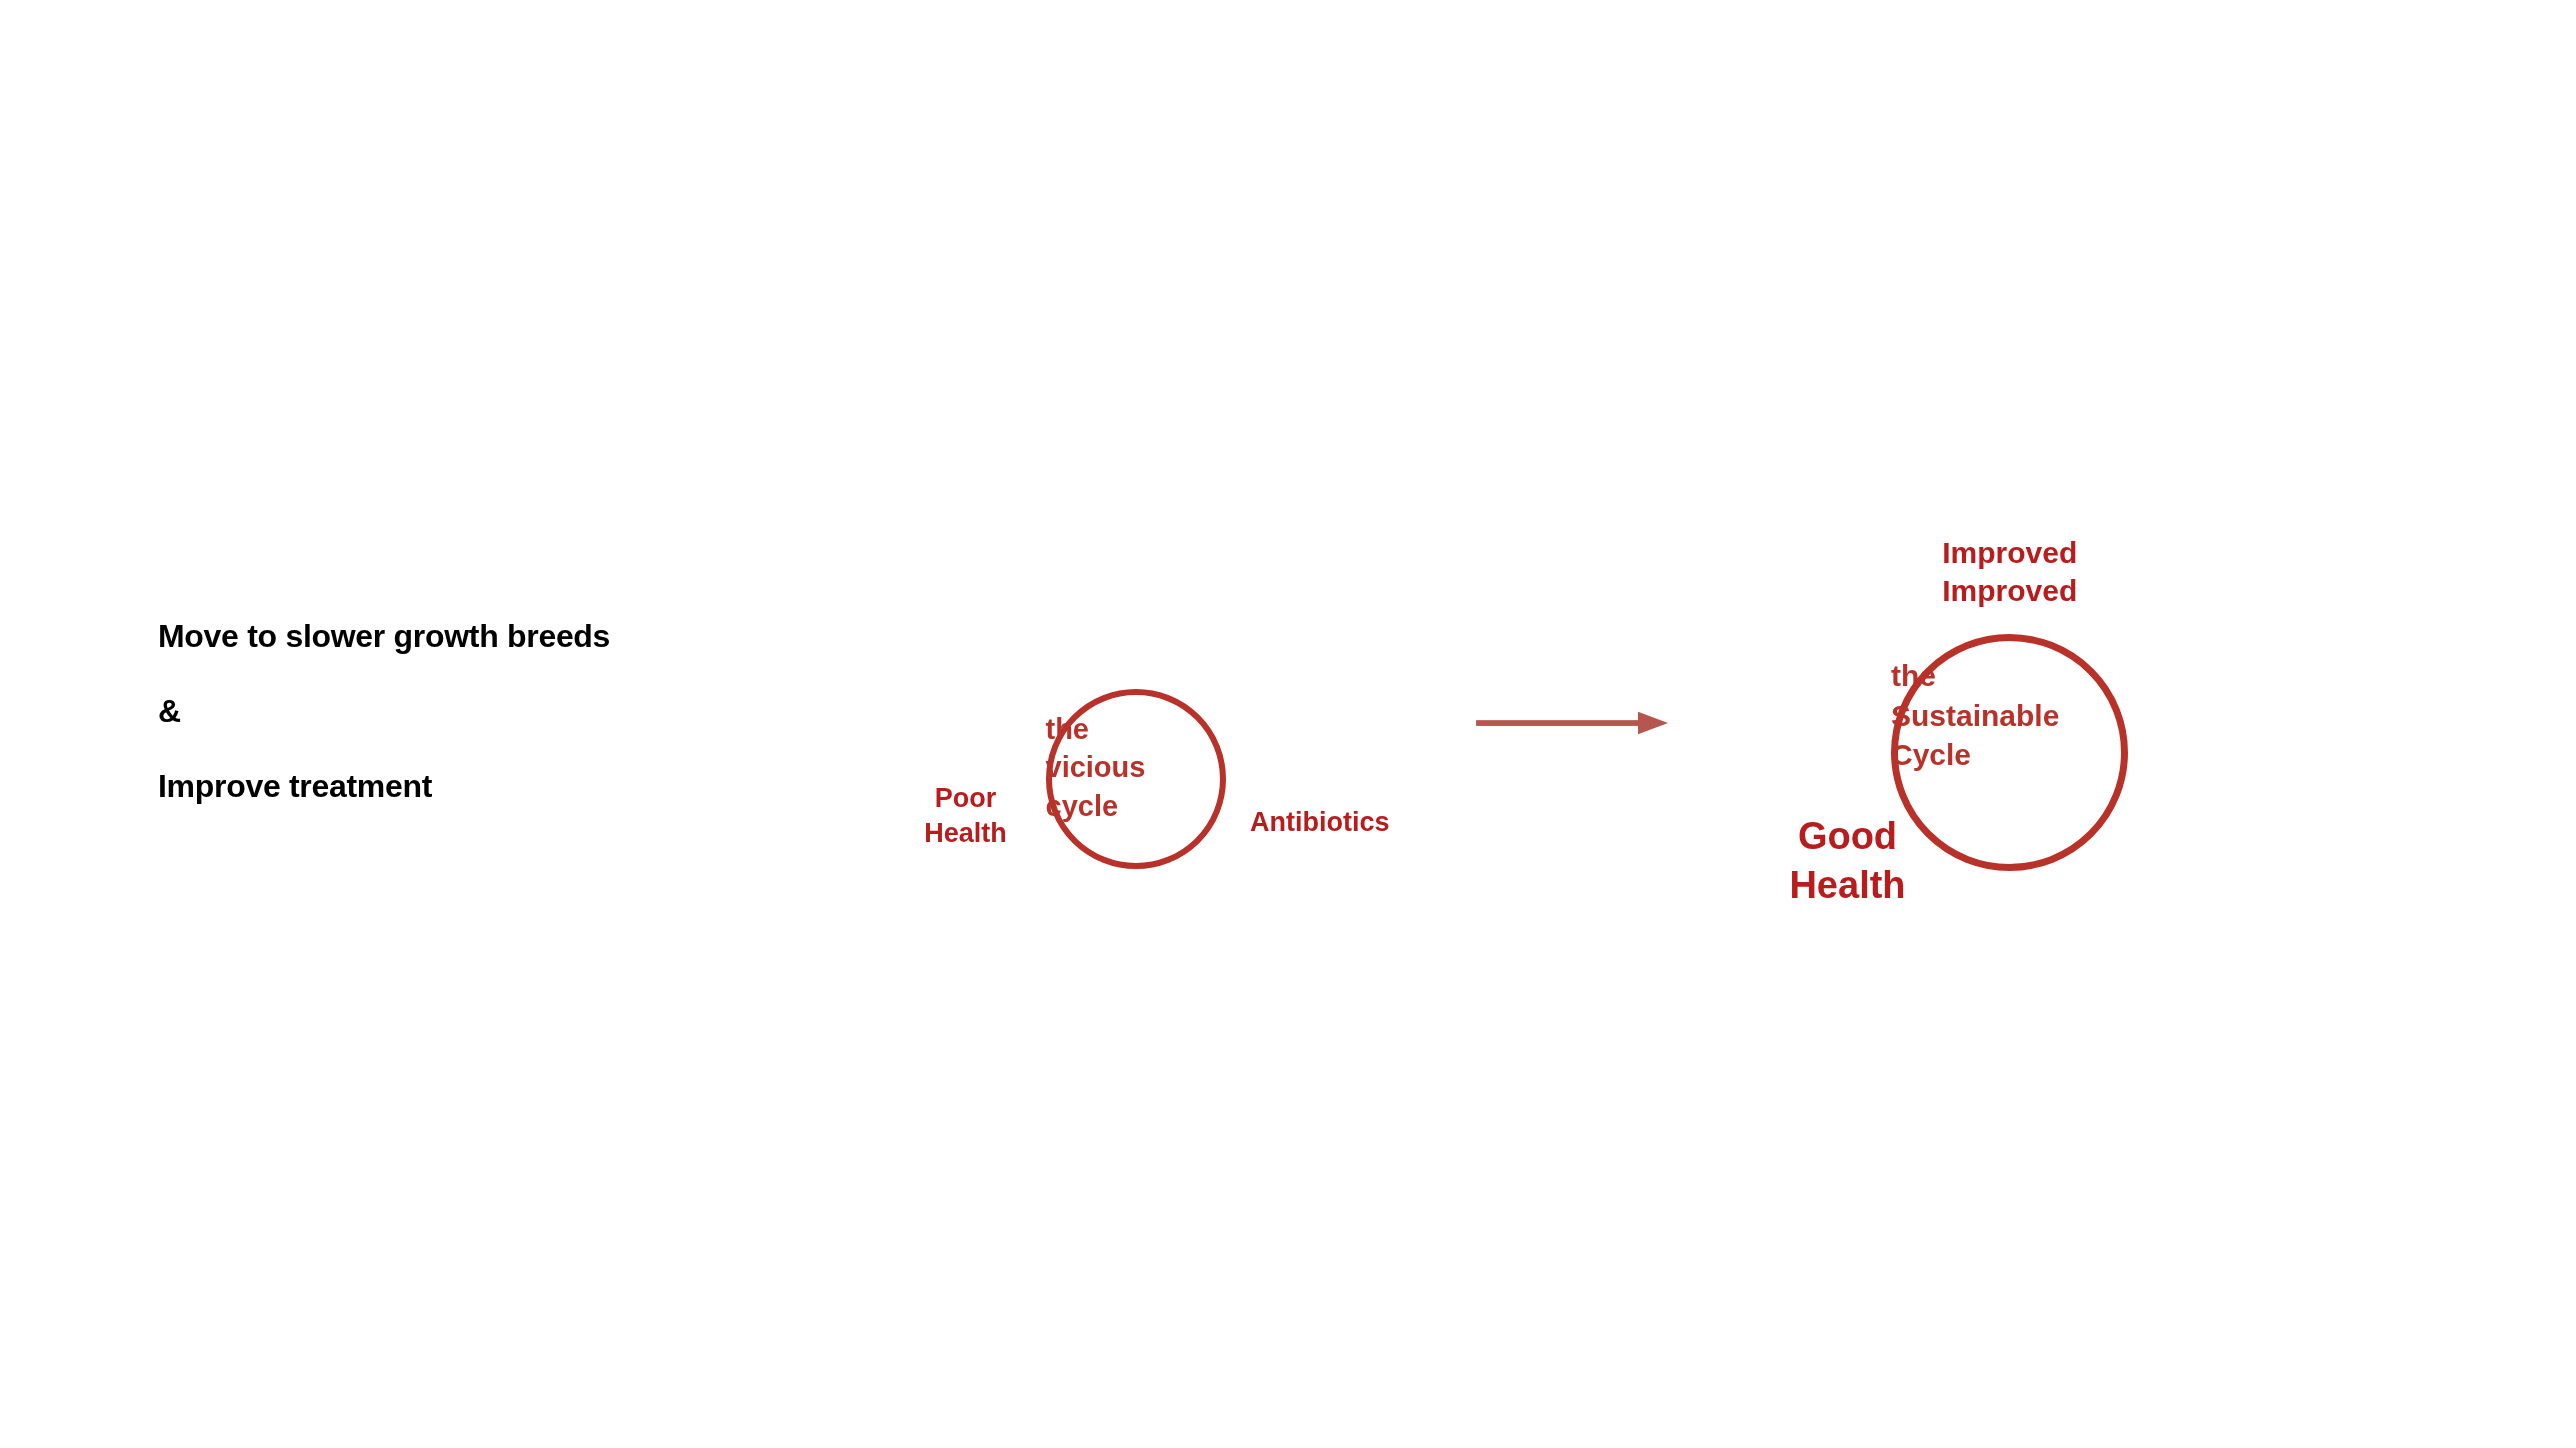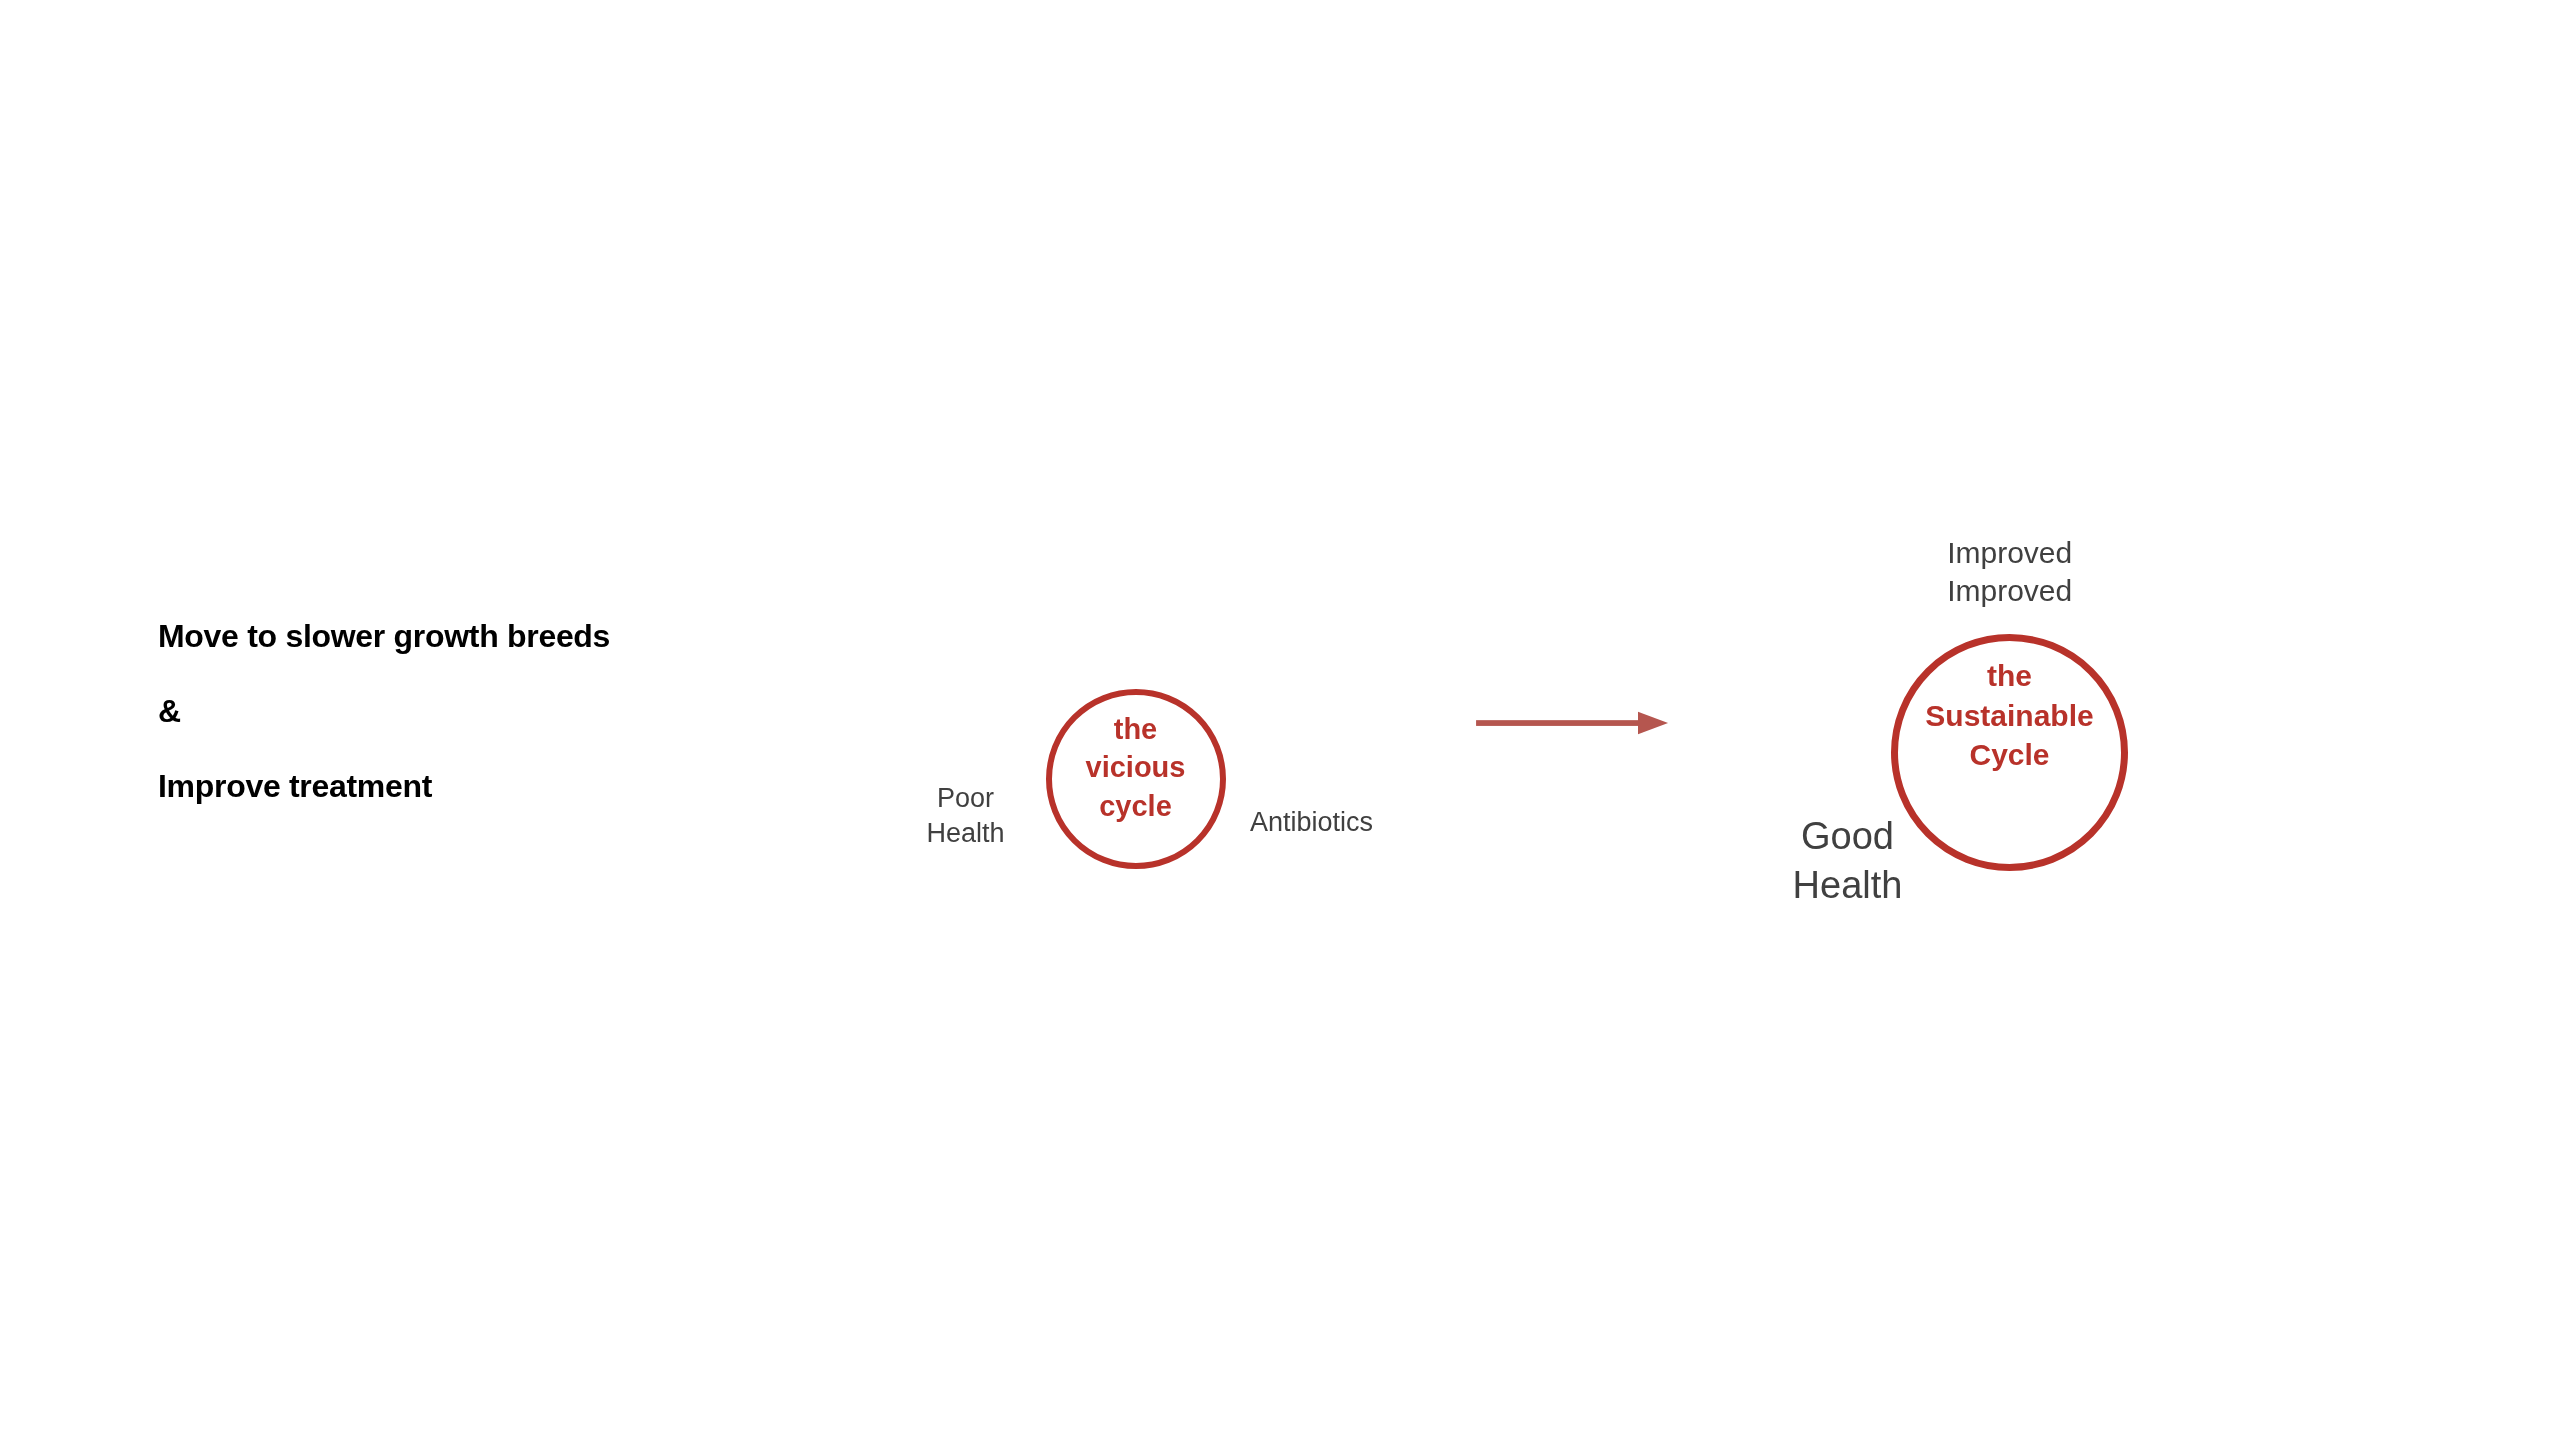--- a/index.html
+++ b/index.html
@@ -43,33 +43,32 @@
     position: absolute;
   }
   .cycle-circle {
     position: absolute;
     border-radius: 50%;
     box-sizing: border-box;
     background: transparent;
   }
   .cycle-core {
     position: absolute;
-    text-align: center;
     color: #b8322a;
     font-weight: 700;
     line-height: 1.32;
   }
   .cycle-core .core-line {
     display: block;
     white-space: nowrap;
   }
   .sat-label {
     position: absolute;
-    color: #404040;
-    font-weight: 400;
+    color: #b91c1c;
+    font-weight: 700;
     text-align: center;
     line-height: 1.28;
     white-space: nowrap;
   }
   .sat-label .sat-line { display: block; }
 
   
   #cycle-vicious { left: 1030px; top: 567px; width: 438px; height: 322px; }
   #cycle-vicious .cycle-circle {
     left: 15.5px;  top: 122px;

